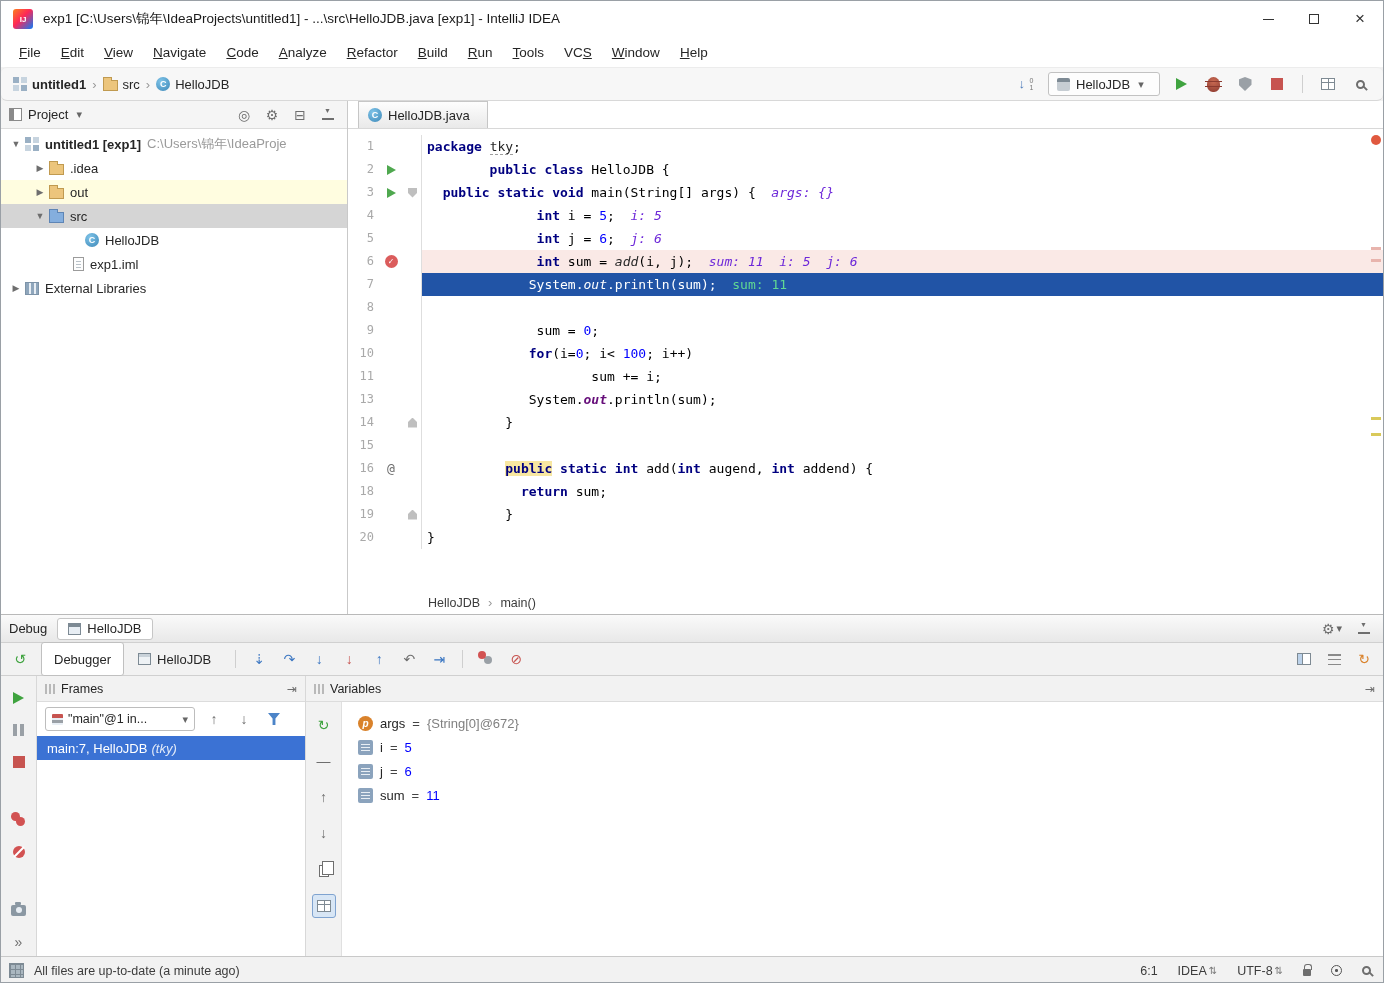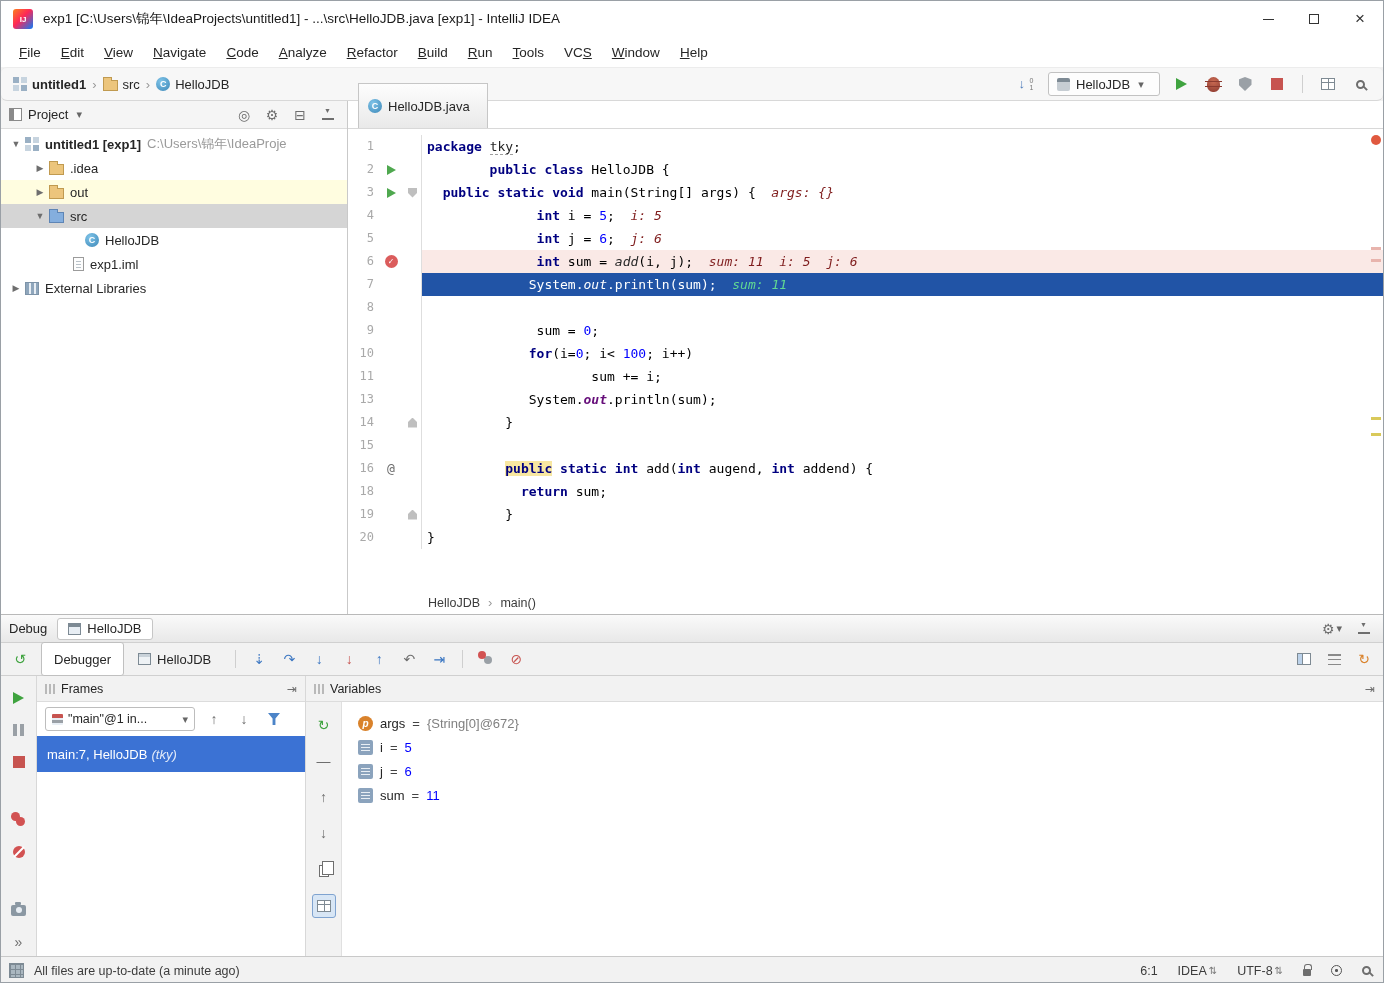--- a/index.html
+++ b/index.html
@@ -67,37 +67,37 @@
 .ic-folder-src{width:15px;height:11px;position:relative;background:#84aede;border:1px solid #5e85b5;margin-top:2px;}
 .ic-folder-src::before{content:"";position:absolute;top:-4px;left:-1px;width:7px;height:3px;background:#84aede;border:1px solid #5e85b5;border-bottom:none;}
 .ic-class{width:14px;height:14px;border-radius:50%;background:radial-gradient(circle at 35% 30%,#7ec3e8,#3d88b8);position:relative;flex:none;}
 .ic-class::after{content:"C";position:absolute;inset:0;display:flex;align-items:center;justify-content:center;color:#fff;font-size:9px;font-weight:bold;}
 .ic-file{width:11px;height:14px;background:#fdfdfd;border:1px solid #9b9b9b;position:relative;}
 .ic-file::after{content:"";position:absolute;top:3px;left:2px;right:2px;height:7px;background:repeating-linear-gradient(#b9c2c9 0 1px,transparent 1px 3px);}
 .ic-libs{width:14px;height:13px;background:repeating-linear-gradient(90deg,#8fa6bc 0 3px,#e8eef4 3px 5px);border:1px solid #7d93a8;}
 
 .editor-area{flex:1;display:flex;flex-direction:column;min-width:0;background:#fff;}
 .tabbar{height:28px;background:#fff;border-bottom:1px solid #d8d8d8;display:flex;align-items:flex-end;padding-left:10px;flex:none;}
-.etab{display:flex;align-items:center;gap:6px;height:45px;padding:0 9px;background:linear-gradient(#fdfdfd,#e9e9e9);border:1px solid #c6c6c6;border-bottom:none;font-size:13px;}
+.etab{display:flex;align-items:center;gap:6px;height:27px;padding:0 9px;background:linear-gradient(#fdfdfd,#e9e9e9);border:1px solid #c6c6c6;border-bottom:none;font-size:13px;}
 .tab-close{color:#888;font-size:13px;margin-left:2px;}
 .editor{flex:1;position:relative;overflow:hidden;background:#fff;padding-top:6px;}
 .cl{display:flex;height:23px;line-height:23px;font-family:"DejaVu Sans Mono","Liberation Mono",monospace;font-size:13px;}
 .ln{width:30px;text-align:right;color:#a9a9a9;font-size:12px;flex:none;padding-right:4px;}
 .gut{width:26px;flex:none;display:flex;align-items:center;justify-content:center;}
 .fold{width:18px;flex:none;border-right:1px solid #dedede;display:flex;align-items:center;justify-content:center;}
 .code{flex:1;white-space:pre;padding-left:5px;min-width:0;}
 .l-bp .code{background:#fae9e6;}
 .l-exec .code{background:#2154a6;}
 .tk-kw{color:#000080;font-weight:bold;}
 .tk-pl{color:#000;}
 .tk-num{color:#0000ff;}
 .tk-it{font-style:italic;}
 .tk-fld{color:#660e7a;font-weight:bold;font-style:italic;}
-.tk-hint{color:#7f1d1d;font-style:italic;}
-.tk-hintg{color:#61d893;font-style:italic;}
+.tk-hint{color:#6d28d9;font-style:italic;}
+.tk-hintg{color:#61d893;}
 .tk-wh{color:#fff;}
 .tk-whit{color:#fff;font-style:italic;}
 .tk-typo{border-bottom:1px dashed #9e9e9e;}
 .tk-hl{background:#f8e7a1;}
 .tk-hlkw{background:#f8e7a1;color:#000080;font-weight:bold;}
 .g-run{width:0;height:0;border-left:9px solid #4fa84f;border-top:5px solid transparent;border-bottom:5px solid transparent;}
 .g-bp{width:13px;height:13px;border-radius:50%;background:#db5c5c;position:relative;}
 .g-bp::after{content:"✓";position:absolute;inset:0;display:flex;align-items:center;justify-content:center;color:#fff;font-size:9px;}
 .g-at{color:#6e6e6e;font-size:13px;}
 .fm{width:9px;height:10px;background:#bfbfbf;}
@@ -140,21 +140,21 @@
 .frames-panel{width:269px;background:#fff;border-right:1px solid #d8d8d8;display:flex;flex-direction:column;flex:none;}
 .mini-header{height:26px;display:flex;align-items:center;gap:6px;padding:0 8px;background:#f2f2f2;border-bottom:1px solid #dcdcdc;font-size:12.5px;flex:none;}
 .mh-grip{width:10px;height:10px;background:repeating-linear-gradient(90deg,#b9b9b9 0 2px,transparent 2px 4px);}
 .mh-float{margin-left:auto;color:#6e6e6e;font-size:12px;}
 .frames-toolbar{height:34px;display:flex;align-items:center;gap:8px;padding:0 8px;background:#fff;flex:none;}
 .thread-combo{flex:0 0 150px;height:24px;display:flex;align-items:center;gap:5px;padding:0 6px;border:1px solid #bdbdbd;border-radius:3px;background:#fff;font-size:12.5px;}
 .tc-label{white-space:nowrap;overflow:hidden;text-overflow:ellipsis;flex:1;}
 .ic-thread{width:11px;height:11px;flex:none;background:linear-gradient(#c75450 0 4px,#e8eef4 4px 6px,#9aa0a6 6px 9px,#e8eef4 9px);border-radius:1px;}
 .ic-funnel{width:12px;height:12px;background:#4c84c8;clip-path:polygon(0 0,100% 0,62% 45%,62% 100%,38% 100%,38% 45%);}
 .frame-list{flex:1;background:#fff;}
-.frow{height:36px;display:flex;align-items:center;padding:0 10px;font-size:13px;white-space:nowrap;}
+.frow{height:24px;display:flex;align-items:center;padding:0 10px;font-size:13px;white-space:nowrap;}
 .frow.sel{background:#3b72d4;color:#fff;}
 .fsuf{font-style:italic;opacity:.85;margin-left:4px;}
 .vars-panel{flex:1;display:flex;flex-direction:column;background:#fff;min-width:0;}
 .vars-body{flex:1;display:flex;min-height:0;}
 .vars-strip{width:36px;background:#f2f2f2;border-right:1px solid #e0e0e0;display:flex;flex-direction:column;align-items:center;padding:12px 0;gap:14px;flex:none;}
 .watch-btn{width:24px;height:24px;border:1px solid #7fa3d0;background:#d8e6f5;border-radius:3px;display:flex;align-items:center;justify-content:center;}
 .ic-copy{width:10px;height:12px;border:1px solid #6e6e6e;background:#fff;position:relative;margin-top:4px;}
 .ic-copy::after{content:"";position:absolute;top:-5px;left:2px;width:10px;height:12px;border:1px solid #6e6e6e;background:#fff;}
 .var-rows{flex:1;padding:9px 0 0 16px;}
 .vrow{height:24px;display:flex;align-items:center;gap:7px;font-size:13px;}

